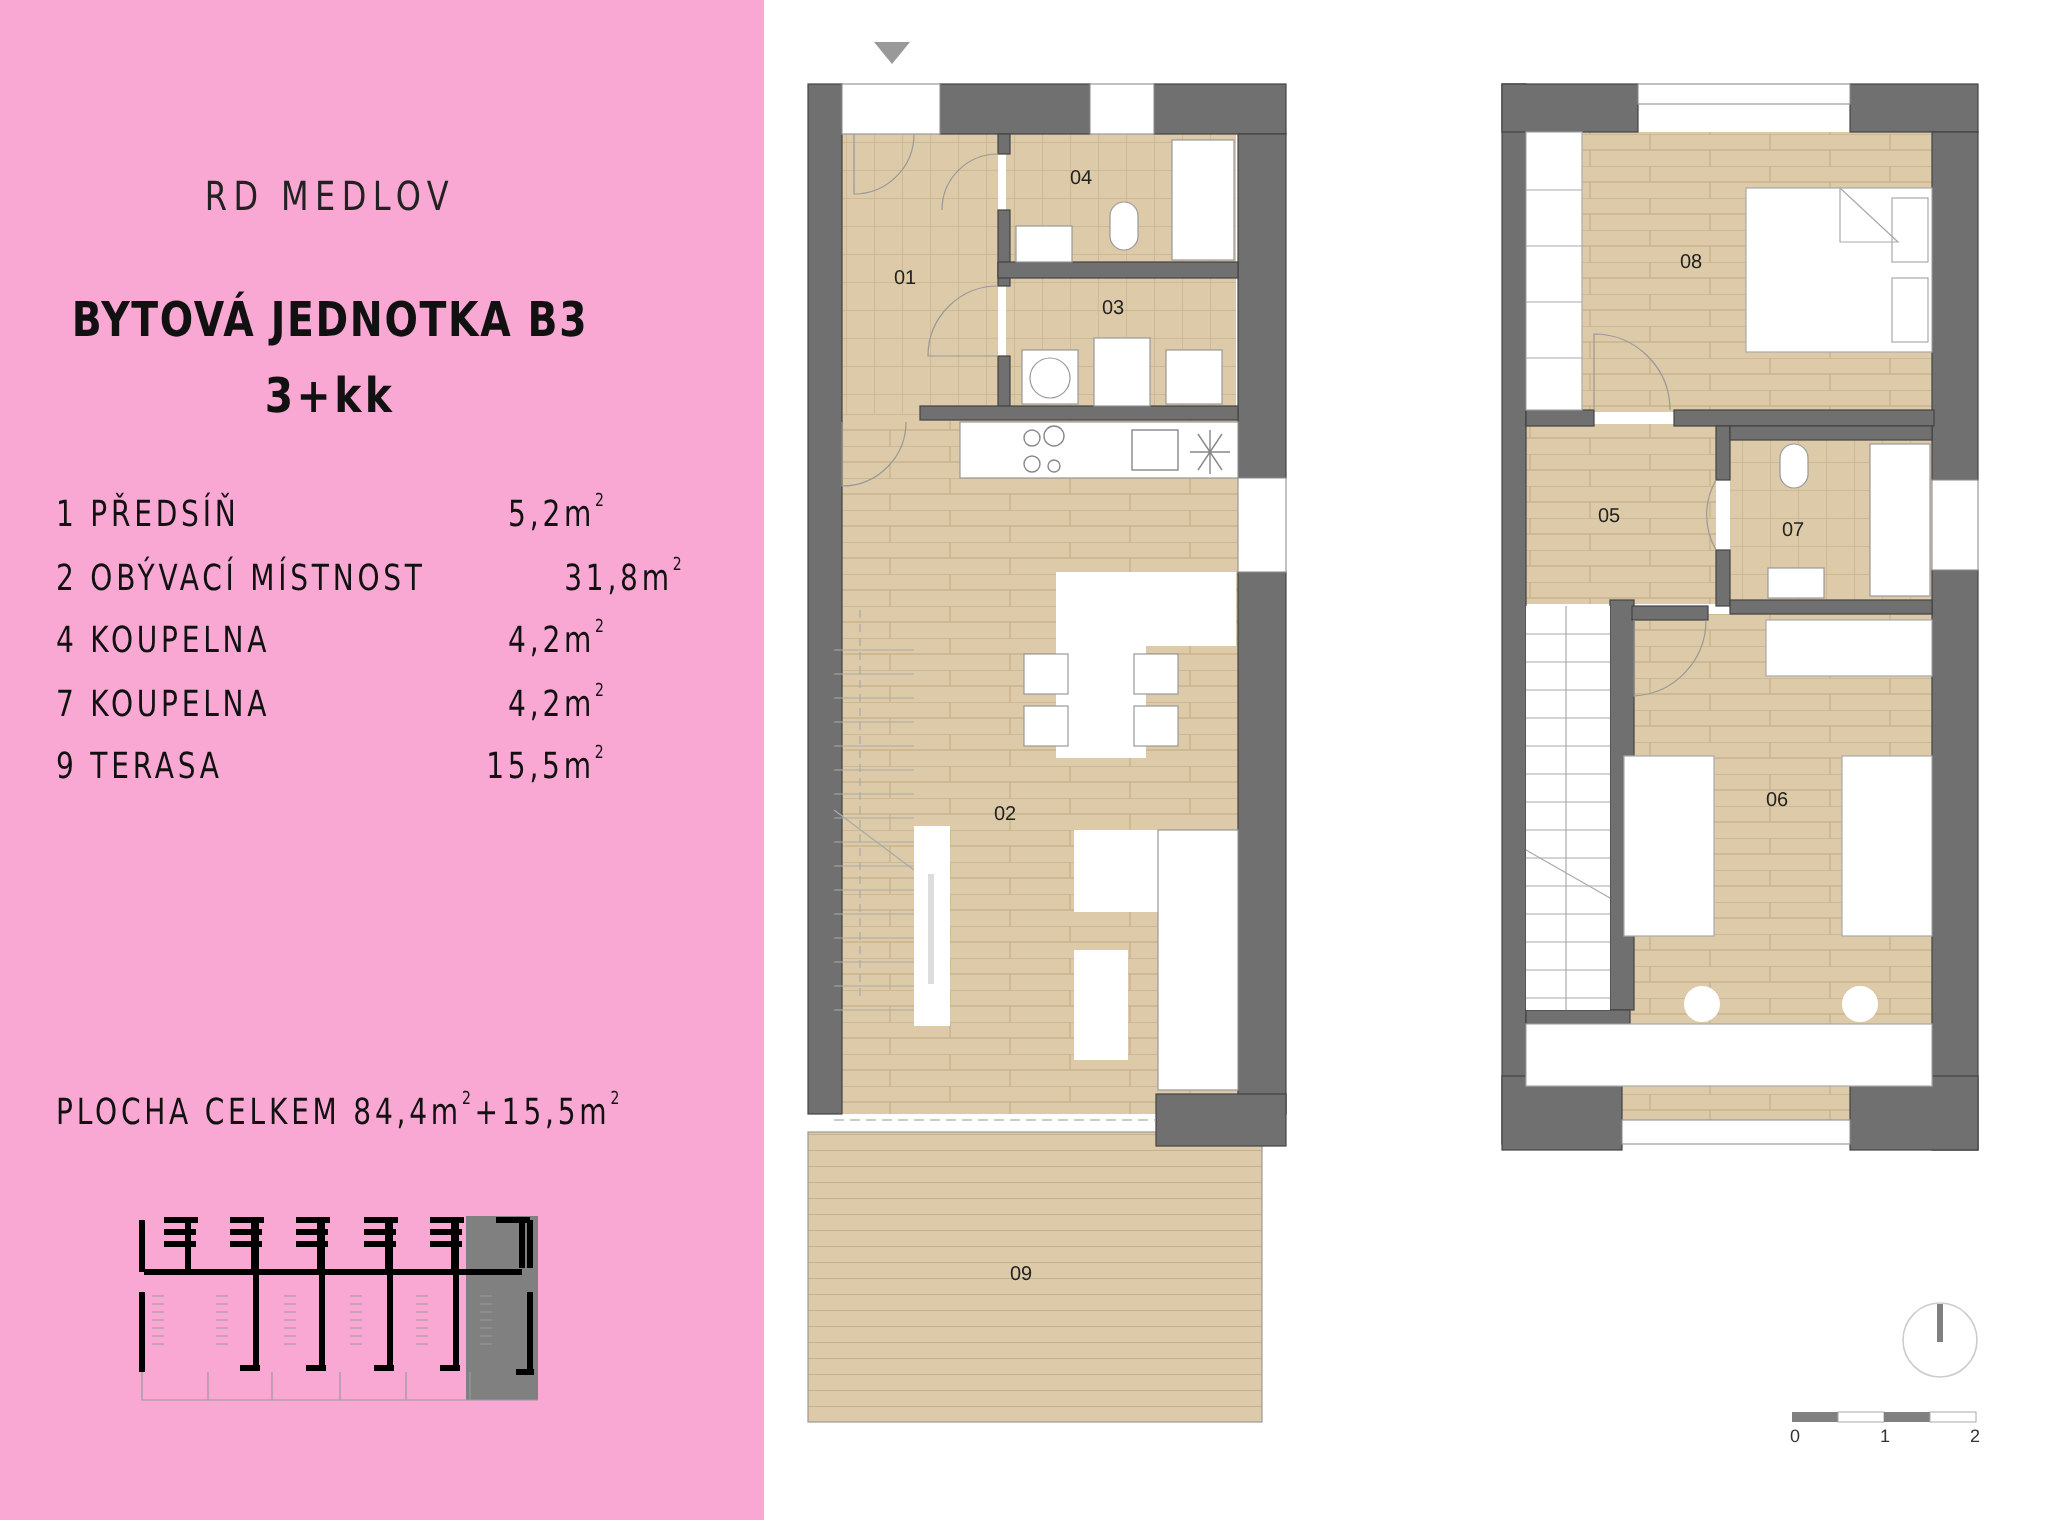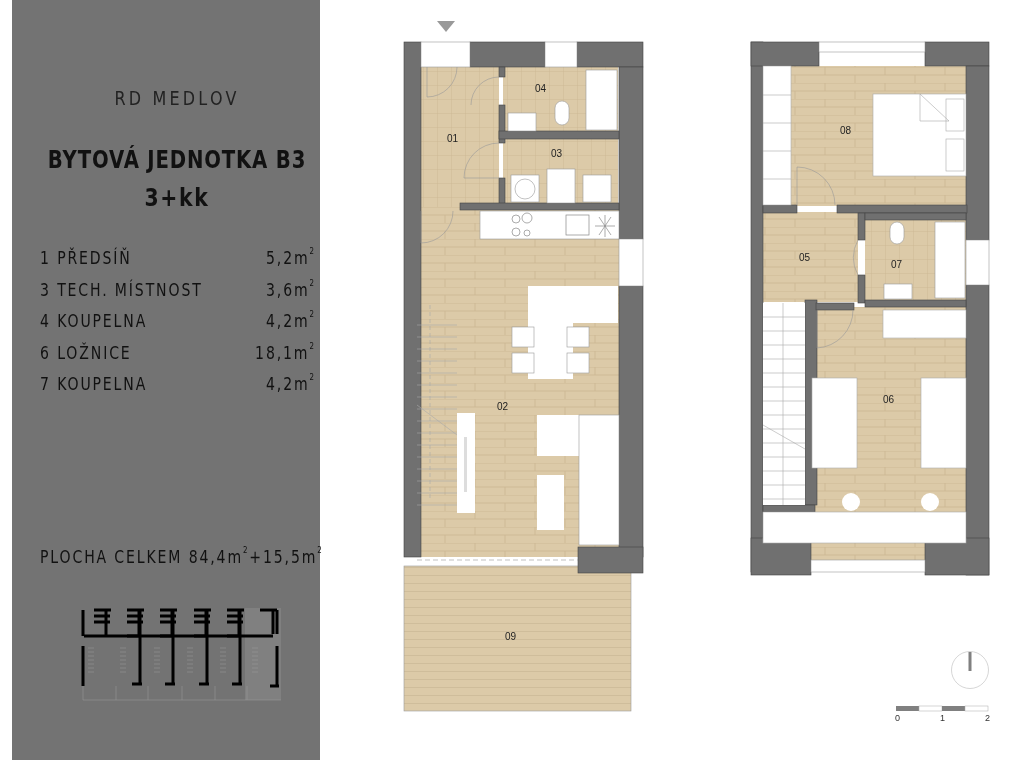--- a/index.html
+++ b/index.html
@@ -1,17 +1,17 @@
 <!DOCTYPE html>
 <html><head>
 <meta charset="utf-8">
 <style>
   html,body{margin:0;padding:0;}
   body{width:1032px;height:760px;background:#ffffff;position:relative;overflow:hidden;font-family:"Liberation Sans",sans-serif;}
-  .panel{position:absolute;left:12px;top:0;width:308px;height:760px;background:#737373;}
+  .panel{position:absolute;left:0;top:0;width:382px;height:760px;background:#f9a8d4;}
   .project{position:absolute;left:0;width:330px;top:86px;text-align:center;font-family:"DejaVu Sans",sans-serif;font-size:20px;letter-spacing:4px;color:#222;font-weight:normal;transform:scaleX(0.8);transform-origin:center;}
   .unit-title{position:absolute;left:0;width:330px;top:146px;text-align:center;font-family:"DejaVu Sans",sans-serif;font-weight:bold;font-size:24px;color:#111;letter-spacing:1px;transform:scaleX(0.82);transform-origin:center;}
   .unit-type{position:absolute;left:0;width:330px;top:184px;text-align:center;font-family:"DejaVu Sans",sans-serif;font-weight:bold;font-size:24px;color:#111;letter-spacing:2px;transform:scaleX(0.85);transform-origin:center;}
   .rooms{position:absolute;left:28px;top:247px;width:276px;}
   .room-row{display:flex;justify-content:space-between;height:31.5px;font-family:"DejaVu Sans",sans-serif;font-size:18px;color:#111;letter-spacing:2.4px;}
   .room-row .lbl{transform:scaleX(0.78);transform-origin:left;white-space:nowrap;}
   .room-row .val{transform:scaleX(0.78);transform-origin:right;white-space:nowrap;}
   sup{font-size:9px;vertical-align:top;position:relative;top:-1px;}
   .total{position:absolute;left:28px;top:546px;width:300px;font-family:"DejaVu Sans",sans-serif;font-size:18px;color:#111;letter-spacing:2.4px;transform:scaleX(0.78);transform-origin:left;white-space:nowrap;}
   .keyplan{position:absolute;left:68px;top:608px;width:204px;height:102px;}
@@ -25,34 +25,34 @@
   <div class="project">RD MEDLOV</div>
   <div class="unit-title">BYTOVÁ JEDNOTKA B3</div>
   <div class="unit-type">3+kk</div>
 
   <div class="rooms">
     <div class="room-row">
         <span class="lbl"><span>1</span> <span>PŘEDSÍŇ</span></span>
         <span class="val"><span>5,2m</span><sup>2</sup></span>
       </div>
     <div class="room-row">
-        <span class="lbl"><span>3</span> <span>TECH. MÍSTNOST</span></span>
-        <span class="val"><span>3,6m</span><sup>2</sup></span>
+        <span class="lbl"><span>2</span> <span>OBÝVACÍ MÍSTNOST</span></span>
+        <span class="val"><span>31,8m</span><sup>2</sup></span>
       </div>
     <div class="room-row">
         <span class="lbl"><span>4</span> <span>KOUPELNA</span></span>
         <span class="val"><span>4,2m</span><sup>2</sup></span>
       </div>
     <div class="room-row">
-        <span class="lbl"><span>6</span> <span>LOŽNICE</span></span>
-        <span class="val"><span>18,1m</span><sup>2</sup></span>
-      </div>
-    <div class="room-row">
         <span class="lbl"><span>7</span> <span>KOUPELNA</span></span>
         <span class="val"><span>4,2m</span><sup>2</sup></span>
+      </div>
+    <div class="room-row">
+        <span class="lbl"><span>9</span> <span>TERASA</span></span>
+        <span class="val"><span>15,5m</span><sup>2</sup></span>
       </div>
   </div>
 
   <div class="total"><span>PLOCHA CELKEM</span> <span>84,4m</span><sup>2</sup><span>+</span><span>15,5m</span><sup>2</sup></div>
 
   <svg class="keyplan" viewBox="0 0 204 102" width="204" height="102">
     <rect x="165" y="0" width="36" height="92" fill="#808080"></rect>
     <g stroke="#000" stroke-width="3" fill="none">
       <line x1="3" y1="2" x2="3" y2="28"></line>
       <line x1="3" y1="38" x2="3" y2="78"></line>

